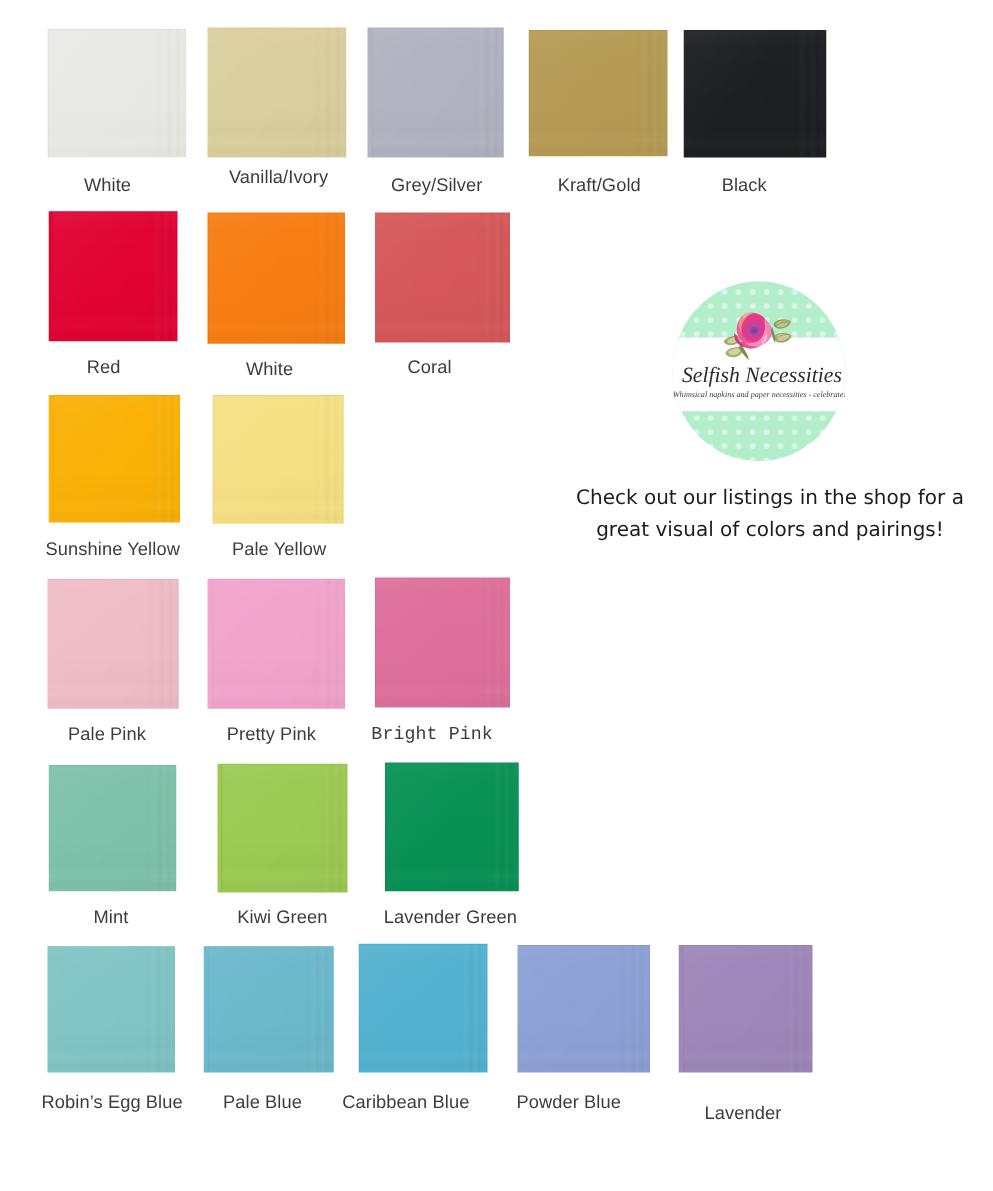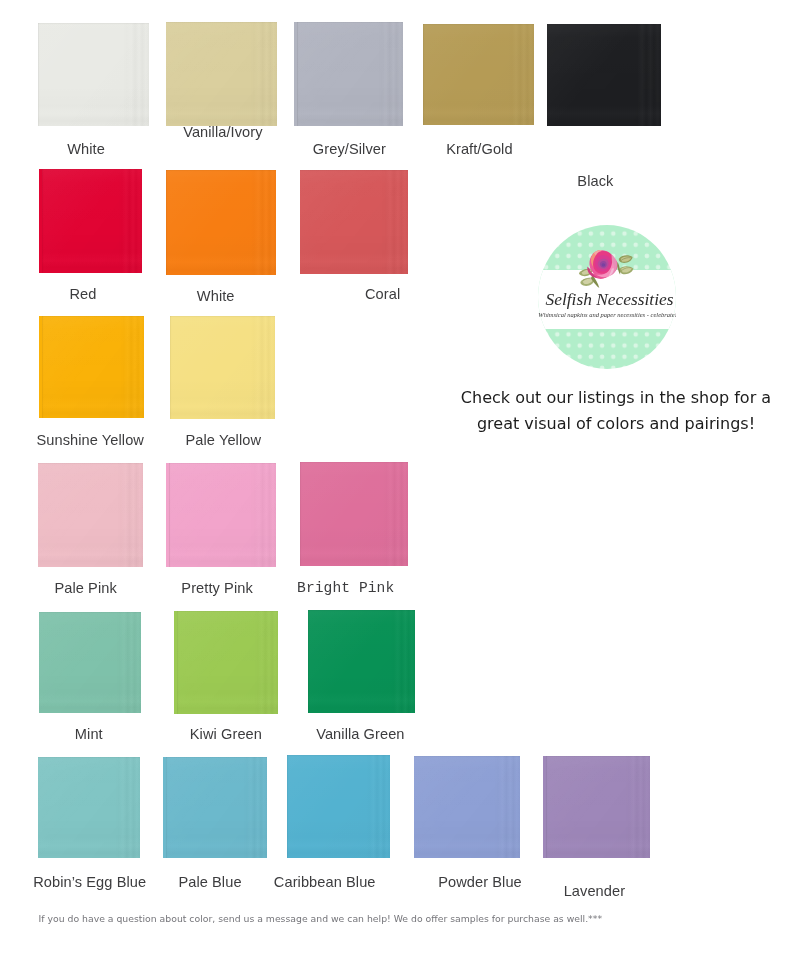--- a/index.html
+++ b/index.html
@@ -92,45 +92,45 @@
 
 <div class="page">
   <div id="swatch-layer">
       <div class="swatch v1" style="left: 37.5px; top: 23px; width: 111px; height: 103px; background: rgb(233, 234, 229);">
         <div class="tex"></div>
       </div>
       <div class="swatch-label" style="left: -64px; width: 300px; top: 140.8px;">White</div>
       <div class="swatch v2" style="left: 166px; top: 22px; width: 111px; height: 104px; background: rgb(218, 207, 158);">
         <div class="tex"></div>
       </div>
-      <div class="swatch-label" style="left: 72.9px; width: 300px; top: 124px;">Vanilla/Ivory</div>
+      <div class="swatch-label" style="left: 72.9px; width: 300px; top: 134px;">Vanilla/Ivory</div>
       <div class="swatch v3" style="left: 294px; top: 22px; width: 109px; height: 104px; background: rgb(177, 180, 192);">
         <div class="tex"></div>
       </div>
       <div class="swatch-label" style="left: 199.4px; width: 300px; top: 140.8px;">Grey/Silver</div>
       <div class="swatch v1" style="left: 423px; top: 24px; width: 111px; height: 101px; background: rgb(181, 155, 85);">
         <div class="tex"></div>
       </div>
       <div class="swatch-label" style="left: 329.4px; width: 300px; top: 140.8px;">Kraft/Gold</div>
       <div class="swatch v2" style="left: 547px; top: 24px; width: 114px; height: 102px; background: rgb(30, 31, 34);">
         <div class="tex"></div>
       </div>
-      <div class="swatch-label" style="left: 445.4px; width: 300px; top: 140.8px; margin-top: 32px;">Black</div>
+      <div class="swatch-label" style="left: 445.4px; width: 300px; top: 140.8px;">Black</div>
       <div class="swatch v3" style="left: 38.5px; top: 169px; width: 103px; height: 104px; background: rgb(225, 4, 51);">
         <div class="tex"></div>
       </div>
       <div class="swatch-label" style="left: -67.1px; width: 300px; top: 286.4px;">Red</div>
       <div class="swatch v1" style="left: 166px; top: 169.5px; width: 110px; height: 105px; background: rgb(247, 125, 18);">
         <div class="tex"></div>
       </div>
       <div class="swatch-label" style="left: 65.7px; width: 300px; top: 287.5px;">White</div>
       <div class="swatch v2" style="left: 299.5px; top: 170px; width: 108px; height: 104px; background: rgb(214, 88, 90);">
         <div class="tex"></div>
       </div>
-      <div class="swatch-label" style="left: 193.6px; width: 300px; top: 286.4px; margin-left: 39px;">Coral</div>
+      <div class="swatch-label" style="left: 193.6px; width: 300px; top: 286.4px;">Coral</div>
       <div class="swatch v3" style="left: 38.5px; top: 316px; width: 105px; height: 102px; background: rgb(250, 178, 8);">
         <div class="tex"></div>
       </div>
       <div class="swatch-label" style="left: -59.8px; width: 300px; top: 432px;">Sunshine Yellow</div>
       <div class="swatch v1" style="left: 170px; top: 315.5px; width: 105px; height: 103px; background: rgb(245, 224, 131);">
         <div class="tex"></div>
       </div>
       <div class="swatch-label" style="left: 73.3px; width: 300px; top: 432px;">Pale Yellow</div>
       <div class="swatch v2" style="left: 38px; top: 462.5px; width: 105px; height: 104px; background: rgb(239, 189, 198);">
         <div class="tex"></div>
@@ -148,37 +148,37 @@
         <div class="tex"></div>
       </div>
       <div class="swatch-label" style="left: -61.2px; width: 300px; top: 726.3px;">Mint</div>
       <div class="swatch v3" style="left: 174px; top: 611px; width: 104px; height: 103px; background: rgb(156, 202, 83);">
         <div class="tex"></div>
       </div>
       <div class="swatch-label" style="left: 75.9px; width: 300px; top: 726.3px;">Kiwi Green</div>
       <div class="swatch v1" style="left: 308px; top: 609.5px; width: 107px; height: 103px; background: rgb(8, 145, 85);">
         <div class="tex"></div>
       </div>
-      <div class="swatch-label" style="left: 210.4px; width: 300px; top: 726.3px;">Vanilla Green</div>
+      <div class="swatch-label" style="left: 210.4px; width: 300px; top: 726.3px;">Lavender Green</div>
       <div class="swatch v2" style="left: 38px; top: 757px; width: 102px; height: 101px; background: rgb(129, 197, 196);">
         <div class="tex"></div>
       </div>
       <div class="swatch-label" style="left: -60.3px; width: 300px; top: 873.9px;">Robin’s Egg Blue</div>
       <div class="swatch v3" style="left: 163px; top: 757px; width: 104px; height: 101px; background: rgb(108, 185, 204);">
         <div class="tex"></div>
       </div>
       <div class="swatch-label" style="left: 60px; width: 300px; top: 873.9px;">Pale Blue</div>
       <div class="swatch v1" style="left: 286.5px; top: 755px; width: 103px; height: 103px; background: rgb(83, 178, 208);">
         <div class="tex"></div>
       </div>
       <div class="swatch-label" style="left: 192.7px; width: 264px; top: 873.9px;">Caribbean Blue</div>
       <div class="swatch v2" style="left: 413.5px; top: 756px; width: 106px; height: 102px; background: rgb(142, 160, 213);">
         <div class="tex"></div>
       </div>
-      <div class="swatch-label" style="left: 330px; width: 300px; top: 873.9px;">Powder Blue</div>
+      <div class="swatch-label" style="left: 305px; width: 300px; top: 873.9px;">Powder Blue</div>
       <div class="swatch v3" style="left: 543px; top: 756px; width: 107px; height: 102px; background: rgb(158, 135, 185);">
         <div class="tex"></div>
       </div>
       <div class="swatch-label" style="left: 444.4px; width: 300px; top: 883px; text-align: center;">Lavender</div>
     </div>
 
   <div id="logo">
     <svg id="logo-svg" width="138" height="144" viewBox="0 0 138 144">
       <defs>
         <pattern id="dots" width="11.2" height="11.2" patternUnits="userSpaceOnUse" patternTransform="translate(2.5,3.0)">
@@ -236,15 +236,14 @@
       <text id="logo-tagline" x="69.6" y="92.4" text-anchor="middle" font-family="'Liberation Serif', serif" font-style="italic" font-size="6.5" fill="#3b3b3b">Whimsical napkins and paper necessities - celebrate!</text>
     </svg>
   </div>
 
   <div class="promo">
     <span class="l1">Check out our listings in the shop for a</span>
     <span class="l2">great visual of colors and pairings!</span>
   </div>
 
   <div class="footer">
-    <span>If you do have a question about color, send us a message and we can help! We do offer samples for purchase as well.***</span>
   </div>
 </div>
 
 </body></html>

